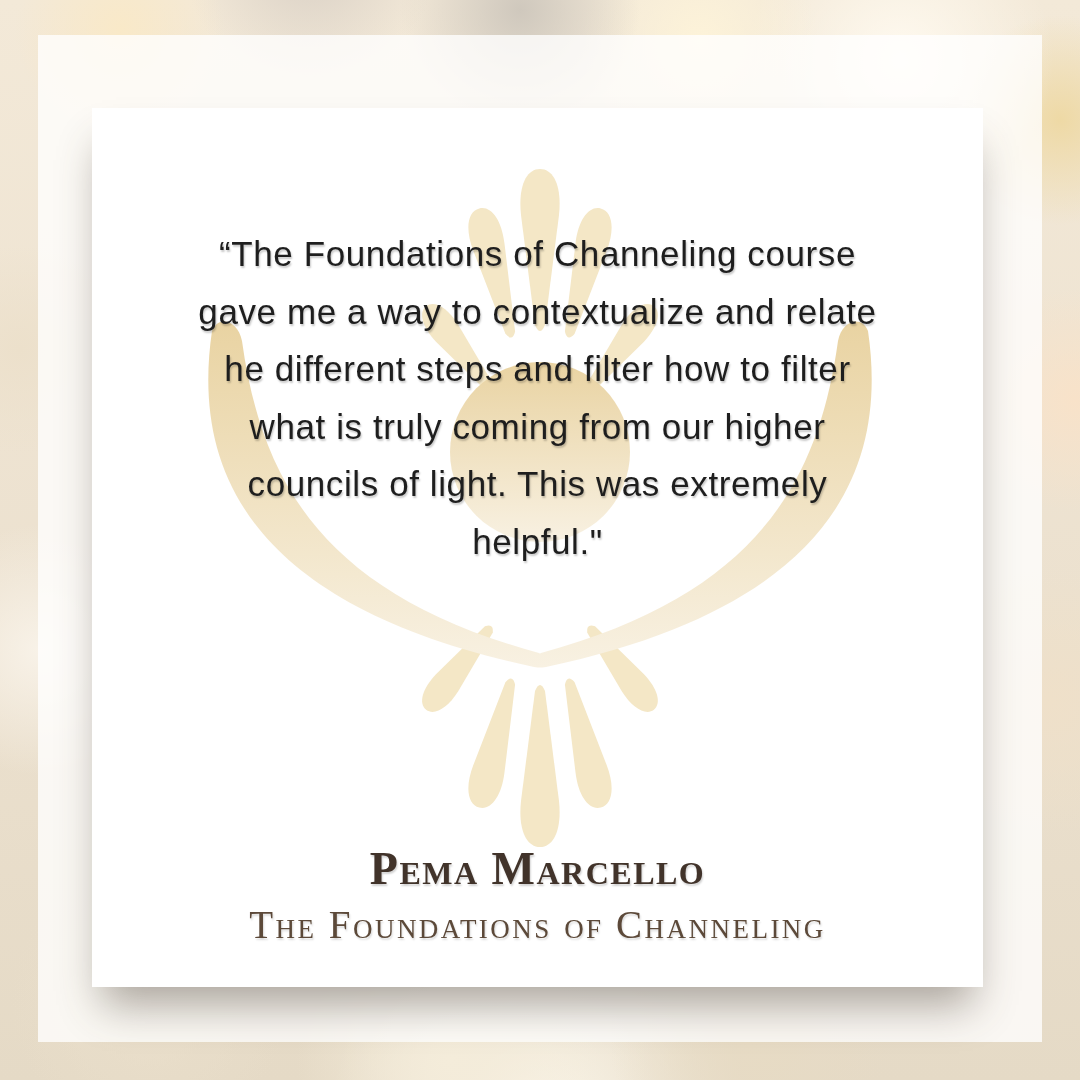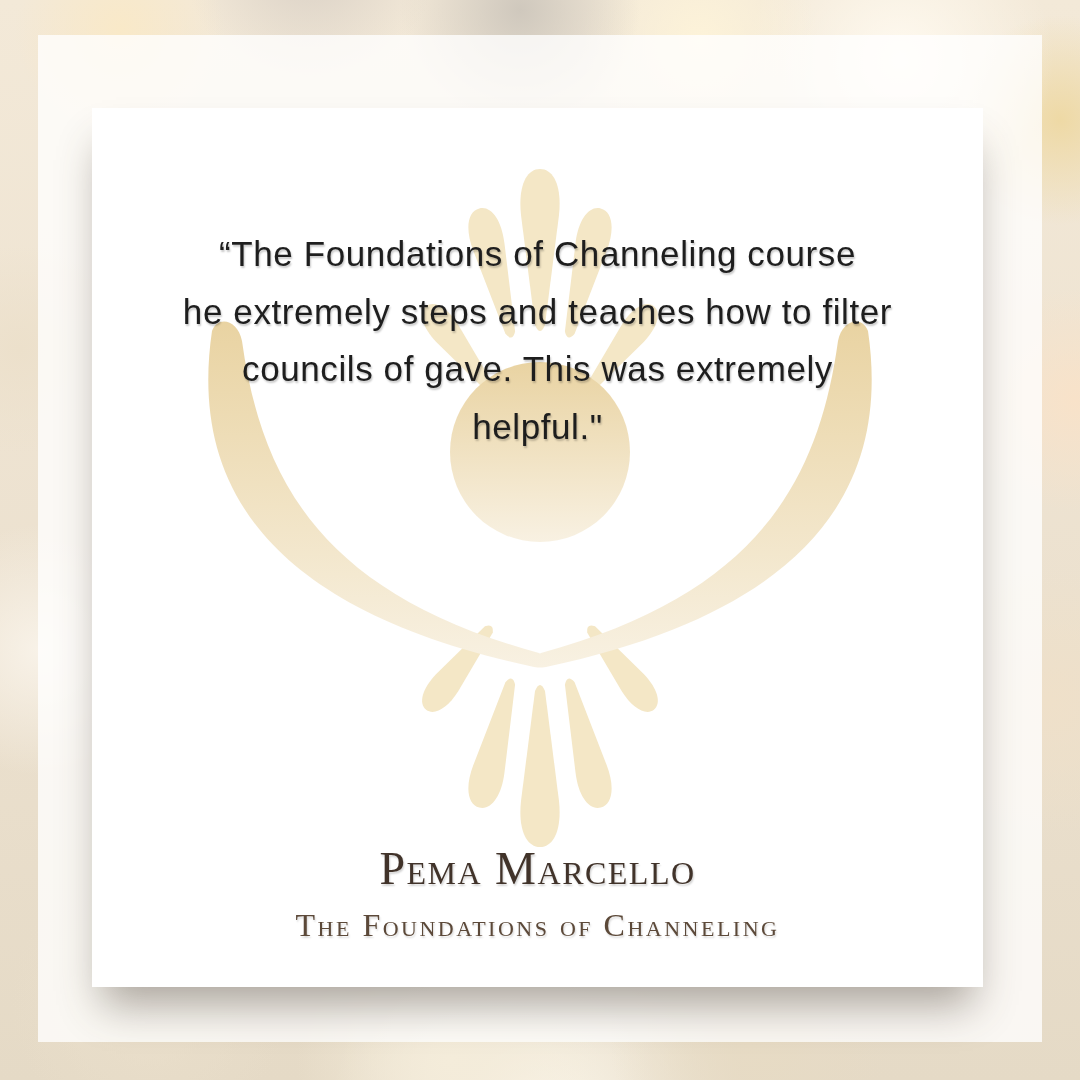--- a/index.html
+++ b/index.html
@@ -45,31 +45,31 @@
     text-align: center;
     font-size: 35px; line-height: 57.6px; letter-spacing: 0.6px;
     color: #1e1e1e;
     text-shadow: 1px 2px 2px rgba(0,0,0,0.22);
   }
   .quote-line { white-space: nowrap; }
   .name {
     position: absolute; top: 736px; left: 0; right: 0;
     text-align: center;
     font-family: "Liberation Serif", "DejaVu Serif", serif;
-    font-variant: small-caps; font-weight: 400;
+    font-variant: small-caps; font-weight: 700;
     font-size: 46px; line-height: 50px; letter-spacing: 1.5px;
     color: #41332a;
     text-shadow: 1px 2px 2px rgba(0,0,0,0.18);
   }
   .course {
     position: absolute; top: 794px; left: 0; right: 0;
     text-align: center;
     font-family: "Liberation Serif", "DejaVu Serif", serif;
     font-variant: small-caps; font-weight: 400;
-    font-size: 32px; line-height: 46px; letter-spacing: 2.5px;
+    font-size: 39px; line-height: 46px; letter-spacing: 2.5px;
     color: #5c4939;
     text-shadow: 1px 2px 2px rgba(0,0,0,0.15);
   }
 </style>
 </head>
 <body>
 
 <div class="page">
   <div class="frame"></div>
 
@@ -97,22 +97,24 @@
       <use href="#fan" transform="translate(0,690) scale(1,-1)"></use>
 
       <path d="M34,168 C12,318 84,446 356,504 C368,507 371,495 361,490 C148,432 84,322 64,178 C60,157 40,152 34,168 Z" fill="url(#gg)"></path>
       <path d="M690,168 C712,318 640,446 368,504 C356,507 353,495 363,490 C576,432 640,322 660,178 C664,157 684,152 690,168 Z" fill="url(#gg)"></path>
 
       <circle cx="362" cy="289" r="90" fill="url(#gg)"></circle>
     </svg>
 
     <div class="quote">
         <div class="quote-line">“The Foundations of Channeling course</div>
-        <div class="quote-line">he extremely steps and teaches how to filter</div>
-        <div class="quote-line">councils of gave. This was extremely</div>
+        <div class="quote-line">gave me a way to contextualize and relate</div>
+        <div class="quote-line">he different steps and filter how to filter</div>
+        <div class="quote-line">what is truly coming from our higher</div>
+        <div class="quote-line">councils of light. This was extremely</div>
         <div class="quote-line">helpful."</div>
       </div>
 
     <div class="name">Pema Marcello</div>
 
     <div class="course">The Foundations of Channeling</div>
   </div>
 </div>
 
 </body></html>

